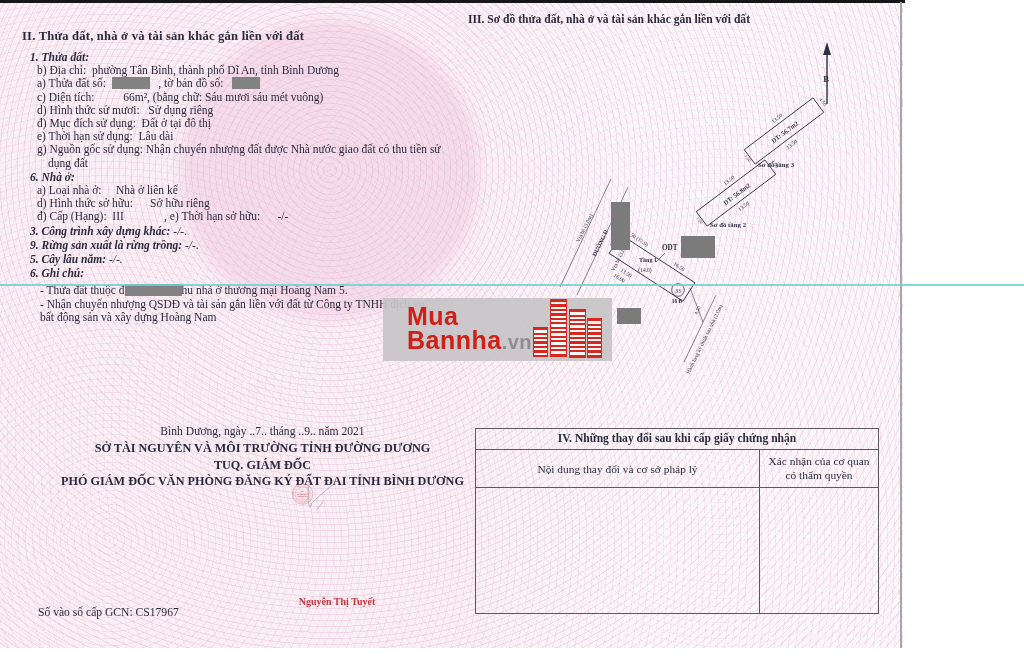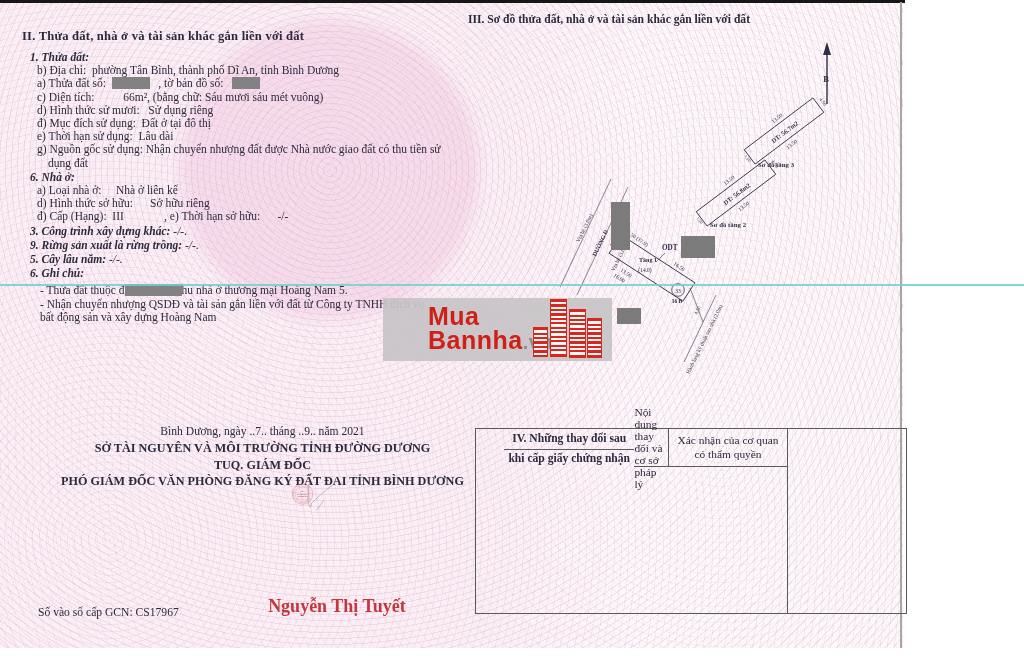--- a/index.html
+++ b/index.html
@@ -33,37 +33,37 @@
   .dl.cont{margin-left:26px;}
   .dl.note{margin-left:18px;}
   .dl.gap{margin-top:4px;}
   .redact-inline{display:inline-block;height:12px;background:#828282;vertical-align:-2px;}
 
   .redact-abs{position:absolute;background:#7b7b7b;z-index:30;}
 
   .teal-line{position:absolute;left:0;top:284px;width:1024px;height:2px;background:#6fd0d0;opacity:.85;z-index:20;}
 
   .watermark{position:absolute;left:383px;top:298px;width:229px;height:63px;background:rgba(199,196,198,0.93);z-index:25;}
-  .wm-text{position:absolute;left:45px;top:6px;font-family:"Liberation Sans",sans-serif;font-weight:bold;line-height:24px;font-size:25px;color:#cf2017;letter-spacing:.5px;}
+  .wm-text{position:absolute;left:24px;top:6px;font-family:"Liberation Sans",sans-serif;font-weight:bold;line-height:24px;font-size:25px;color:#cf2017;letter-spacing:.5px;}
   .wm-vn{color:#8f8d8e;font-size:20px;}
   .wm-bldg{position:absolute;border:1.5px solid #d6281e;background:repeating-linear-gradient(180deg,#d6281e 0 2px, rgba(255,255,255,0.85) 2px 4.5px);}
   .b1{left:150px;top:29px;width:13px;height:28px;}
   .b2{left:167px;top:1px;width:15px;height:56px;}
   .b3{left:186px;top:11px;width:15px;height:47px;}
   .b4{left:204px;top:20px;width:13px;height:38px;}
 
   .diagram-svg{position:absolute;left:540px;top:28px;z-index:5;}
   .seal-svg{position:absolute;left:180px;top:478px;z-index:6;}
 
   .sign-block{position:absolute;left:55px;top:424px;width:415px;text-align:center;z-index:4;}
   .sign-date{font-size:11.6px;line-height:16px;}
   .sign-org{font-weight:bold;font-size:12.2px;line-height:16.5px;}
-  .signer-name{position:absolute;left:262px;top:596px;width:150px;text-align:center;color:#c4363e;font-weight:bold;font-size:18px;z-index:7;}
-
-  .table4{position:absolute;left:475px;top:428px;width:402px;height:184px;border:1px solid #5a5a5a;z-index:4;display:flex;flex-direction:row;padding-left:28px;}
+  .signer-name{position:absolute;left:262px;top:596px;width:150px;text-align:center;color:#c4363e;font-weight:bold;font-size:10px;z-index:7;}
+
+  .table4{position:absolute;left:475px;top:428px;width:402px;height:184px;border:1px solid #5a5a5a;z-index:4;display:flex;flex-direction:column;}
   .t4-title{height:20px;border-bottom:1px solid #5a5a5a;text-align:center;font-weight:bold;font-size:11.6px;line-height:20px;}
   .t4-head{height:37px;border-bottom:1px solid #5a5a5a;display:flex;}
   .t4-body{flex:1;display:flex;}
   .t4-c1{flex:1;display:flex;align-items:center;justify-content:center;font-size:11.4px;}
   .t4-c2{width:118px;border-left:1px solid #5a5a5a;display:flex;align-items:center;justify-content:center;text-align:center;font-size:11.4px;line-height:13.5px;white-space:pre-line;}
 
   .gcn{position:absolute;left:38px;top:606px;font-size:11.6px;z-index:4;}
 
   svg text{font-family:"Liberation Serif",serif;fill:#2f2e44;}
   .dimtxt{font-size:5.5px;}

